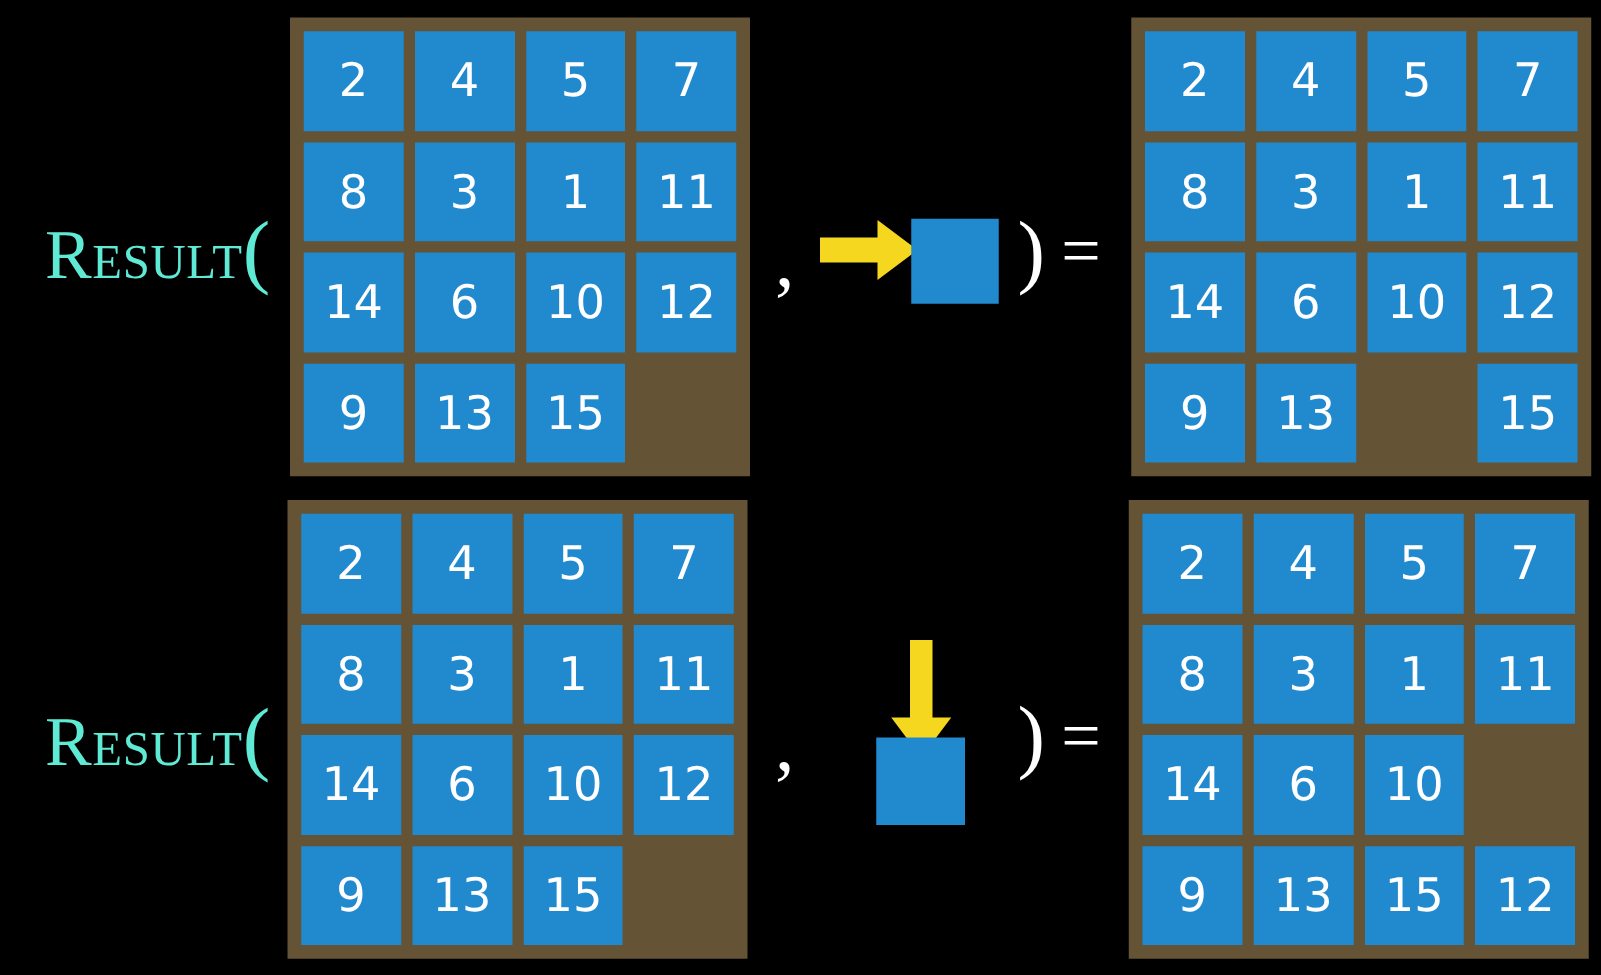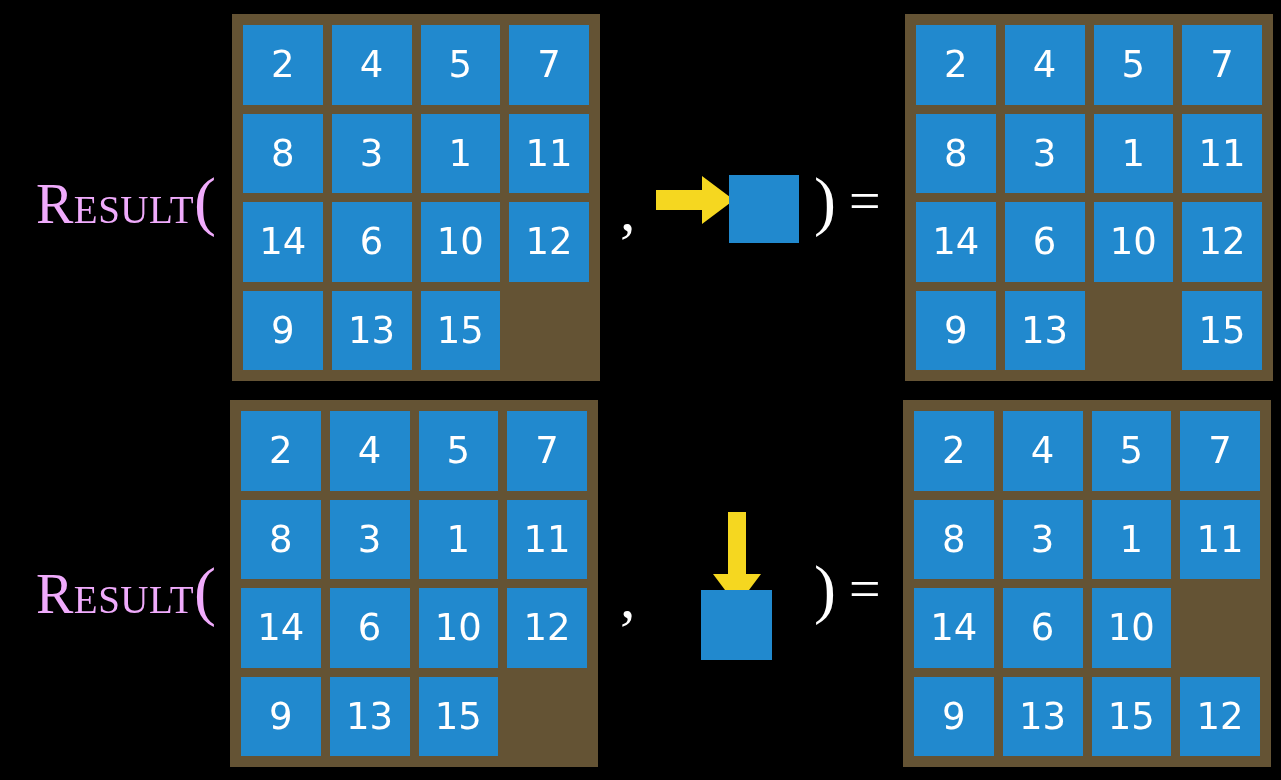--- a/index.html
+++ b/index.html
@@ -16,21 +16,21 @@
   .stage {
     position: relative;
     width: 1281px;
     height: 780px;
     background: #000000;
   }
 
   
   .result-label {
     position: absolute;
-    color: #f0abfc;
+    color: #5eead4;
     font-family: "Liberation Serif", serif;
     font-variant: small-caps;
     font-weight: normal;
     white-space: nowrap;
     letter-spacing: 0.5px;
     line-height: 1;
   }
   .result-label .cap {
     font-size: 56px;
   }

